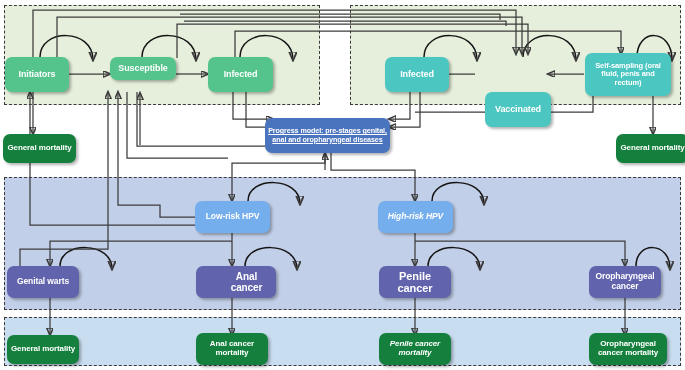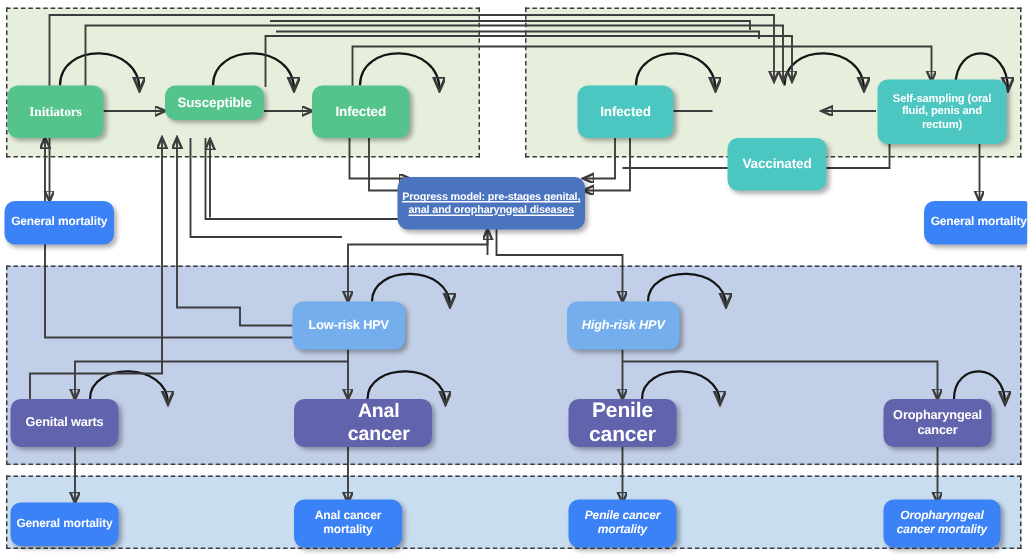--- a/index.html
+++ b/index.html
@@ -24,21 +24,21 @@
     color:#ffffff;
     font-weight:bold;
     line-height:1.12;
     letter-spacing:-0.1px;
     padding:2px 3px;
     box-shadow:2px 2px 3px rgba(0,0,0,0.30);
     z-index:6;
   }
   .n-green{background:#55c48c;}
   .n-teal{background:#4cc6c0;}
-  .n-cyan{background:#3b82f6;}
+  .n-cyan{background:#15803d;}
   .n-blue{background:#4b74bf;}
   .n-ltblue{background:#74aeec;}
   .n-purple{background:#6163ac;}
 
   svg.wires{position:absolute;left:0;top:0;width:685px;height:370px;z-index:3;overflow:visible;}
   svg.wires path,svg.wires line{fill:none;stroke:#3c3c3c;stroke-width:1.25;}
   svg.wires .loop{stroke:#151515;stroke-width:1.5;}
 </style>
 </head>
 <body>
@@ -114,39 +114,39 @@
 
     <path d="M195,217 L160,217 L160,205 L118,205 L118,92" marker-end="url(#ah)"></path>
     <path d="M195,225 L30,225 L30,92" marker-end="url(#ah)"></path>
     <path d="M20,266 L20,249 L108,249 L108,92" marker-end="url(#ah)"></path>
     <path d="M127,92 L127,158 L228,158"></path>
     <path d="M137,92 L137,146 L360,146"></path>
 
     <path d="M140,145 L140,93" marker-end="url(#ah)"></path>
   </svg>
 
-  <div class="node n-green" style="left:5px;  top:57px; width:64px;  height:35px; font-size:9px;font-family:Liberation Serif, serif;">Initiators</div>
+  <div class="node n-green" style="left:5px;  top:57px; width:64px;  height:35px; font-size:9px;">Initiators</div>
   <div class="node n-green" style="left:110px;top:57px; width:66px;  height:23px; font-size:9px;">Susceptible</div>
   <div class="node n-green" style="left:208px;top:57px; width:65px;  height:35px; font-size:9px;">Infected</div>
 
   <div class="node n-teal" style="left:385px;top:57px; width:64px;  height:35px; font-size:9px;">Infected</div>
   <div class="node n-teal" style="left:485px;top:57px; width:66px;  height:35px; font-size:9px;margin-top:35px;">Vaccinated</div>
   <div class="node n-teal" style="left:585px;top:53px; width:86px;  height:43px; font-size:7.5px;">Self-sampling (oral fluid, penis and rectum)</div>
 
   <div class="node n-cyan" style="left:3px;  top:134px; width:73px; height:29px; font-size:8px;">General mortality</div>
   <div class="node n-cyan" style="left:616px;top:134px; width:73px; height:29px; font-size:8px;">General mortality</div>
 
   <div class="node n-blue" style="left:265px;top:118px; width:125px; height:35px; font-size:7.2px;text-decoration:underline;">Progress model: pre-stages genital, anal and oropharyngeal diseases</div>
 
   <div class="node n-ltblue" style="left:195px;top:201px; width:75px; height:32px; font-size:8.5px;">Low-risk HPV</div>
   <div class="node n-ltblue" style="left:378px;top:201px; width:75px; height:32px; font-size:8.5px;font-style:italic;">High-risk HPV</div>
 
   <div class="node n-purple" style="left:7px;  top:266px; width:72px; height:32px; font-size:8.5px;">Genital warts</div>
-  <div class="node n-purple" style="left:196px;top:266px; width:92px; height:32px; font-size:13px;padding-left:24px;">Anal cancer</div>
-  <div class="node n-purple" style="left:379px;top:266px; width:72px; height:32px; font-size:14px;">Penile cancer</div>
+  <div class="node n-purple" style="left:196px;top:266px; width:80px; height:32px; font-size:10px;padding-left:24px;">Anal cancer</div>
+  <div class="node n-purple" style="left:379px;top:266px; width:72px; height:32px; font-size:11px;">Penile cancer</div>
   <div class="node n-purple" style="left:589px;top:266px; width:72px; height:32px; font-size:8.5px;">Oropharyngeal cancer</div>
 
   <div class="node n-cyan" style="left:7px;  top:335px; width:72px; height:29px; font-size:8px;">General mortality</div>
   <div class="node n-cyan" style="left:196px;top:333px; width:72px; height:32px; font-size:8px;">Anal cancer mortality</div>
   <div class="node n-cyan" style="left:379px;top:333px; width:72px; height:32px; font-size:8px;font-style:italic;">Penile cancer mortality</div>
-  <div class="node n-cyan" style="left:589px;top:333px; width:78px; height:32px; font-size:8px;font-style:italic;">Oropharyngeal cancer mortality</div>
+  <div class="node n-cyan" style="left:589px;top:333px; width:78px; height:32px; font-size:8px;">Oropharyngeal cancer mortality</div>
 
 </div>
 
 </body></html>

